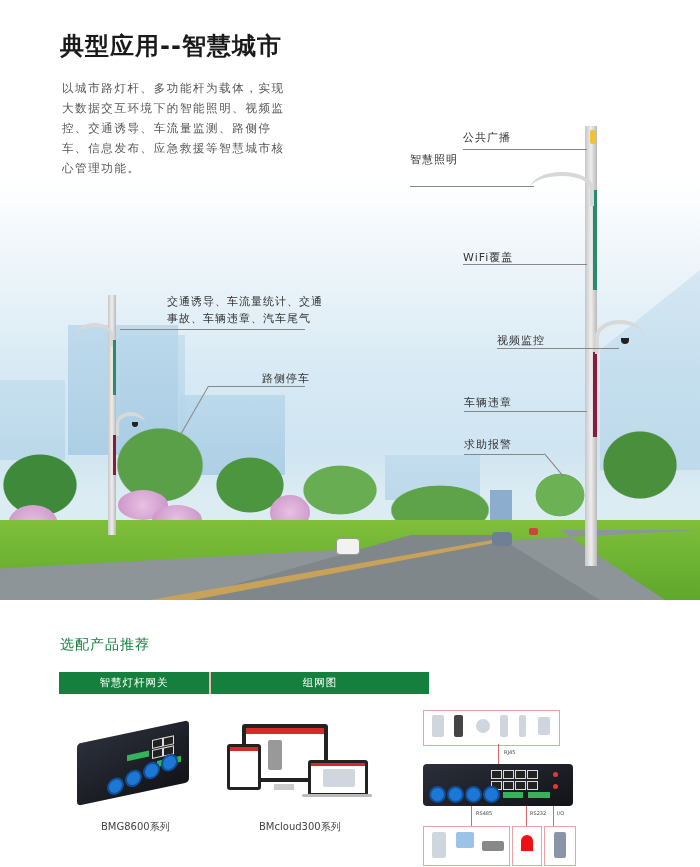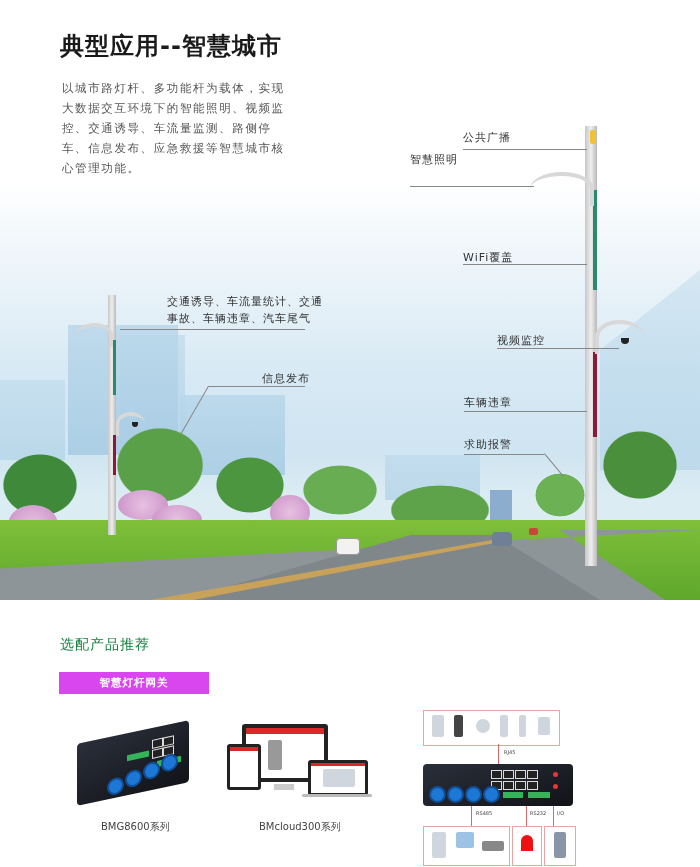--- a/index.html
+++ b/index.html
@@ -27,21 +27,21 @@
   .median{position:absolute;left:150px;top:540px;width:360px;height:60px;background:#c9a25a;clip-path:polygon(95% 0,100% 0,12% 100%,0 100%);}
   .pole{position:absolute;background:linear-gradient(90deg,#c7c7c7,#eeeeee,#b8b8b8);}
   .pole-screen{position:absolute;}
   .arm{position:absolute;border-top:4px solid #d8d8d8;border-radius:50% 50% 0 0;}
   .label{position:absolute;font-size:11px;color:#333;letter-spacing:1px;}
   .leader{position:absolute;height:1px;background:#888;}
   .leader-diag{position:absolute;width:1px;background:#888;transform-origin:top left;}
   
   .sub-title{position:absolute;left:60px;top:636px;font-size:14px;color:#15803d;letter-spacing:1px;}
   .tabs{position:absolute;left:59px;top:672px;width:538px;height:22px;display:flex;}
-  .tab{background:#d946ef;color:#fff;font-size:10.5px;letter-spacing:1px;display:flex;align-items:center;justify-content:center;border-right:2px solid #f7b5b7;font-weight:bold;}
+  .tab{background:#15803d;color:#fff;font-size:10.5px;letter-spacing:1px;display:flex;align-items:center;justify-content:center;border-right:2px solid #f7b5b7;}
   .tab:last-child{border-right:none;}
   .prod{position:absolute;}
   .cap{position:absolute;font-size:10px;color:#444;}
   .device{position:absolute;background:linear-gradient(160deg,#2b2f3a,#111318);border-radius:4px;}
   .port{position:absolute;width:9px;height:7px;border:1px solid #ddd;background:#222;}
   .knob{position:absolute;width:13px;height:13px;border-radius:50%;background:#1d77d4;border:2px solid #0f4f9a;}
   .green{position:absolute;background:#35b35a;}
   .screen{position:absolute;background:#fff;border:4px solid #222;border-radius:3px;}
   .redbar{position:absolute;height:6px;background:#d82a2a;left:0;right:0;top:0;}
   .netbox{position:absolute;border:1.5px solid #e8a3a3;background:#fff;}
@@ -111,28 +111,29 @@
 <div class="leader" style="left:464px;top:411px;width:123px;"></div>
 
 <div class="label" style="left:464px;top:437px;">求助报警</div>
 <div class="leader" style="left:464px;top:454px;width:80px;"></div>
 <div class="leader-diag" style="left:544px;top:454px;height:30px;transform:rotate(-40deg);"></div>
 
 <div class="label" style="left:167px;top:294px;">交通诱导、车流量统计、交通</div>
 <div class="label" style="left:167px;top:311px;">事故、车辆违章、汽车尾气</div>
 <div class="leader" style="left:120px;top:329px;width:185px;"></div>
 
-<div class="label" style="left:262px;top:371px;">信息发布</div>
+<div class="label" style="left:262px;top:371px;">路侧停车</div>
 <div class="leader" style="left:208px;top:386px;width:97px;"></div>
 <div class="leader-diag" style="left:208px;top:386px;height:55px;transform:rotate(30deg);"></div>
 
 <div class="sub-title">选配产品推荐</div>
 
 <div class="tabs">
   <div class="tab" style="width:150px;">智慧灯杆网关</div>
+  <div class="tab" style="width:218px;">组网图</div>
 </div>
 
 <div class="prod" style="left:72px;top:722px;width:125px;height:80px;">
   <div class="device" style="left:5px;top:10px;width:112px;height:62px;transform:skewY(-12deg);">
     <div class="port" style="left:75px;top:12px;"></div>
     <div class="port" style="left:86px;top:12px;"></div>
     <div class="port" style="left:75px;top:22px;"></div>
     <div class="port" style="left:86px;top:22px;"></div>
     <div class="green" style="left:50px;top:22px;width:22px;height:6px;"></div>
     <div class="green" style="left:80px;top:34px;width:24px;height:6px;"></div>

